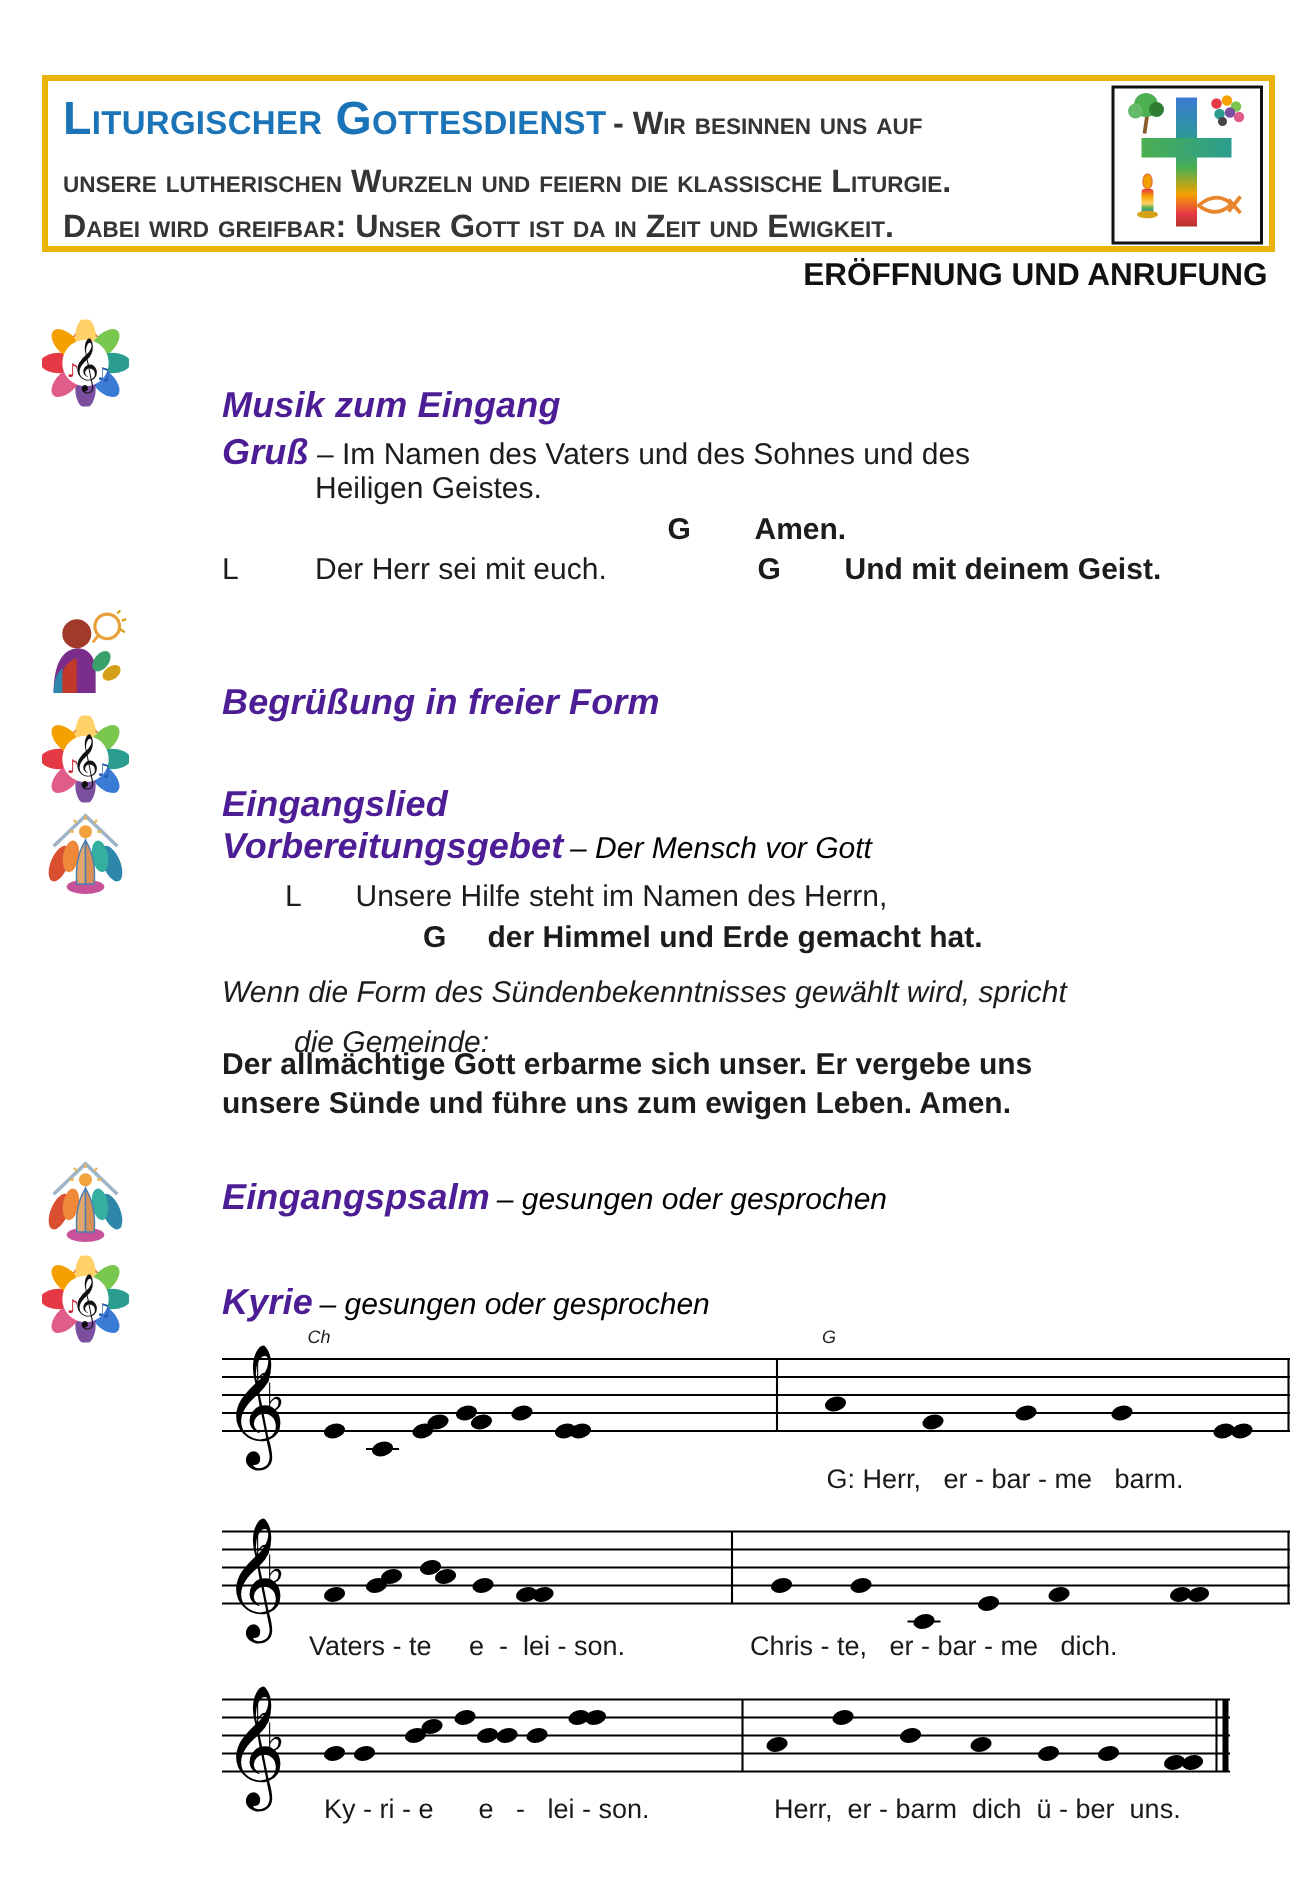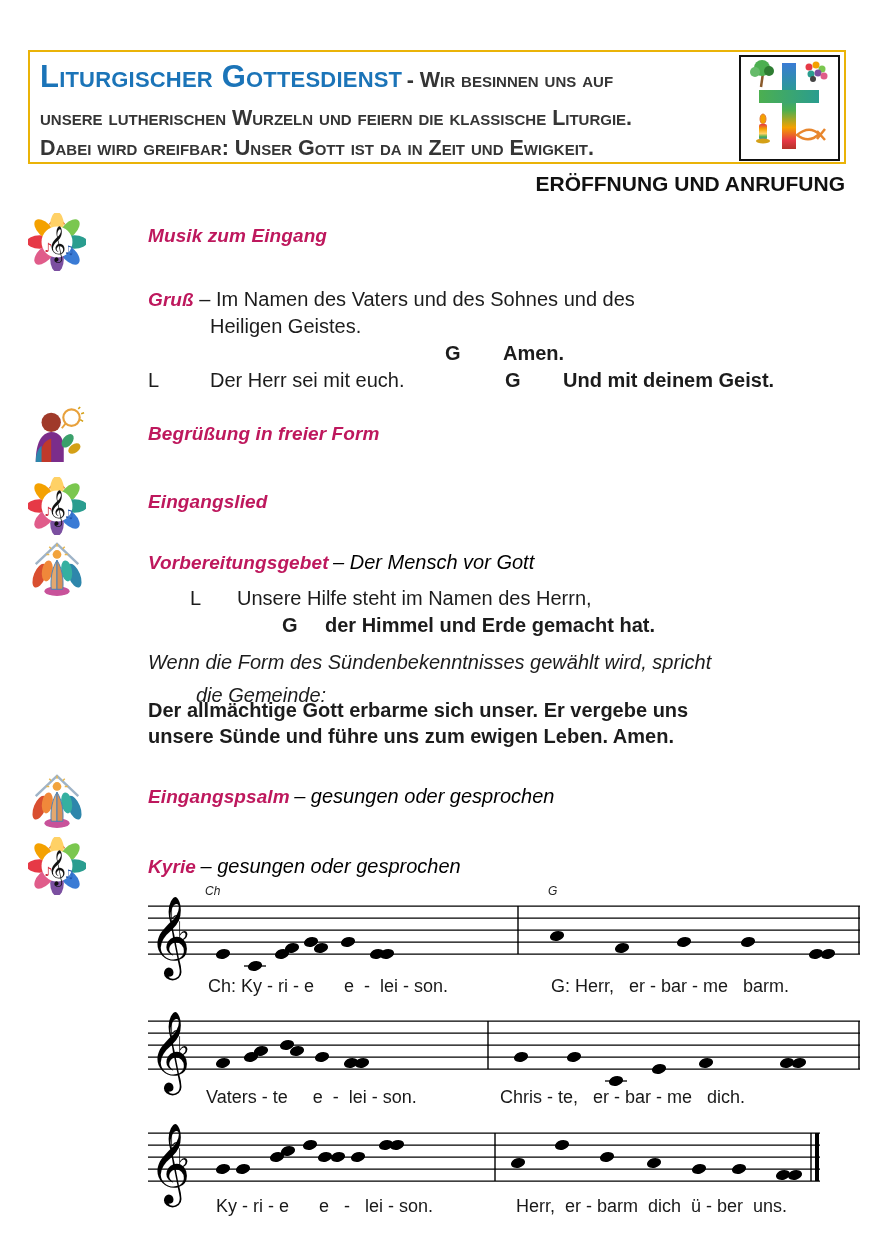--- a/index.html
+++ b/index.html
@@ -3,32 +3,32 @@
 <meta charset="utf-8">
 <style>
   html,body{margin:0;padding:0;}
   body{
     width:877px;height:1259px;position:relative;background:#ffffff;
     font-family:"Liberation Sans", sans-serif;color:#1c1c1c;overflow:hidden;
   }
   .abs{position:absolute;}
   
   .header-box{
-    left:28px;top:50px;width:814px;height:110px;border:2px solid #eab308;background:#fff;
+    left:28px;top:50px;width:814px;height:110px;border:4px solid #eab308;background:#fff;
   }
   .header-text{position:absolute;left:10px;top:4px;width:700px;}
   .hdr-line1{display:block;line-height:42px;}
   .hdr-title{font-variant:small-caps;font-weight:bold;font-size:31px;color:#1b74b8;letter-spacing:.2px;}
   .hdr-sub{font-variant:small-caps;font-size:21.5px;color:#353535;font-weight:600;}
   .hdr-line{display:block;line-height:30px;}
   .logo-box{position:absolute;right:4px;top:3px;width:97px;height:102px;border:2px solid #111;background:#fff;}
   
   .main-heading{left:300px;top:172px;width:545px;text-align:right;font-weight:bold;font-size:21px;color:#111;}
   
-  .sec-title{font-weight:bold;font-style:italic;font-size:19px;color:#be185d;letter-spacing:.1px;}
+  .sec-title{font-weight:bold;font-style:italic;font-size:24px;color:#4c1d95;letter-spacing:.1px;margin-top:32px;}
   .sec-sub{font-style:italic;font-size:20px;color:#000000;font-weight:normal;}
   .body-txt{font-size:20px;color:#1c1c1c;}
   .bold{font-weight:bold;}
   .italic{font-style:italic;}
   .icon{width:58px;height:58px;}
   
   .lyric{position:absolute;font-size:18px;color:#191919;white-space:pre;}
   .chord{position:absolute;font-size:12px;font-style:italic;color:#222;}
   #music-layer{position:absolute;left:0;top:0;width:877px;height:1259px;pointer-events:none;}
 </style>
@@ -297,19 +297,18 @@
       <ellipse cx="562" cy="1145" rx="7.2" ry="4.8" fill="#000" transform="rotate(-14 562 1145)"></ellipse>
       <ellipse cx="607" cy="1157" rx="7.2" ry="4.8" fill="#000" transform="rotate(-14 607 1157)"></ellipse>
       <ellipse cx="654" cy="1163" rx="7.2" ry="4.8" fill="#000" transform="rotate(-14 654 1163)"></ellipse>
       <ellipse cx="699" cy="1169" rx="7.2" ry="4.8" fill="#000" transform="rotate(-14 699 1169)"></ellipse>
       <ellipse cx="739" cy="1169" rx="7.2" ry="4.8" fill="#000" transform="rotate(-14 739 1169)"></ellipse>
       <ellipse cx="783" cy="1175" rx="7.2" ry="4.8" fill="#000" transform="rotate(-14 783 1175)"></ellipse>
       <ellipse cx="795" cy="1175" rx="7.2" ry="4.8" fill="#000" transform="rotate(-14 795 1175)"></ellipse>
     </svg>
 <div class="chord" style="left: 205px; top: 884px;">Ch</div>
     <div class="chord" style="left: 548px; top: 884px;">G</div>
-    <div class="lyric" style="left: 208px; top: 976px;">Ch: Ky - ri - e      e  -  lei - son.</div>
     <div class="lyric" style="left: 551px; top: 976px;">G: Herr,   er - bar - me   barm.</div>
     <div class="lyric" style="left: 206px; top: 1087px;">Vaters - te     e  -  lei - son.</div>
     <div class="lyric" style="left: 500px; top: 1087px;">Chris - te,   er - bar - me   dich.</div>
     <div class="lyric" style="left: 216px; top: 1196px;">Ky - ri - e      e   -   lei - son.</div>
     <div class="lyric" style="left: 516px; top: 1196px;">Herr,  er - barm  dich  ü - ber  uns.</div>
   </div>
 
 </body></html>

